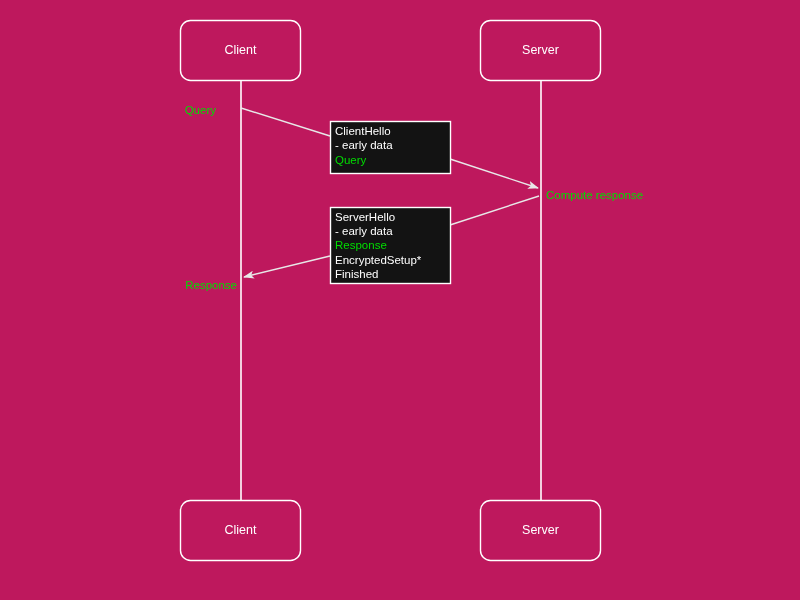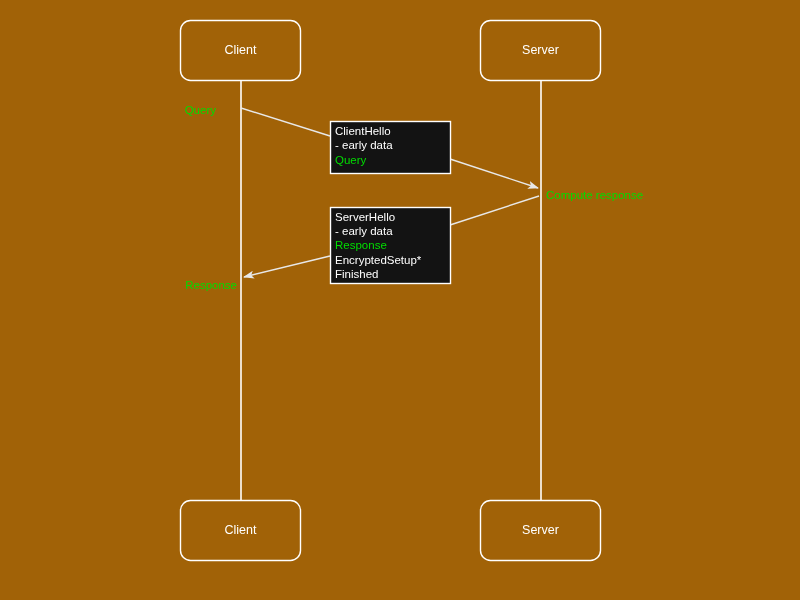--- a/index.html
+++ b/index.html
@@ -4,21 +4,21 @@
 <style>
   html, body {
     margin: 0;
     padding: 0;
     background: #131313;
   }
   #diagram-root {
     position: relative;
     width: 800px;
     height: 600px;
-    background: #a16207;
+    background: #be185d;
     overflow: hidden;
     font-family: "Liberation Sans", sans-serif;
   }
   svg#seq-svg {
     position: absolute;
     top: 0;
     left: 0;
     width: 800px;
     height: 600px;
     display: block;

